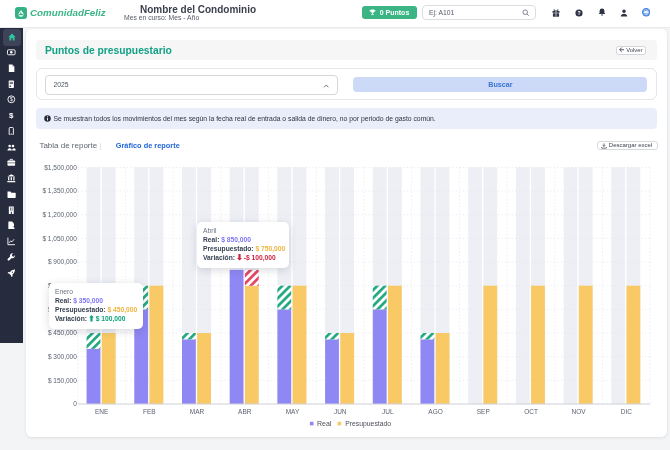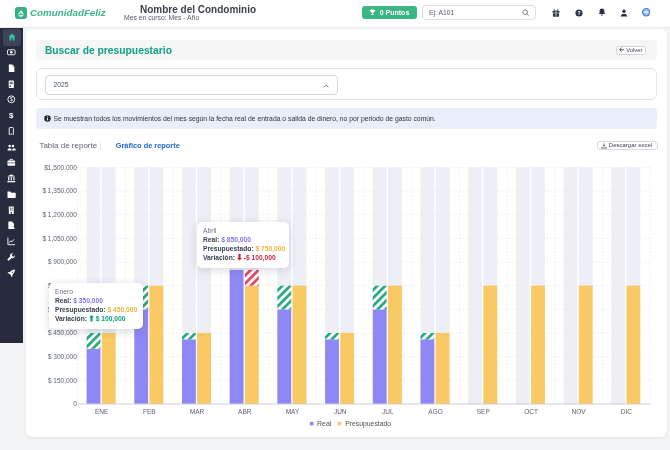--- a/index.html
+++ b/index.html
@@ -158,29 +158,30 @@
 <text x="542.6" y="255.5" font-size="6.5" fill="#5b6270" text-anchor="middle">NOV</text>
 <text x="590.4" y="255.5" font-size="6.5" fill="#5b6270" text-anchor="middle">DIC</text>
 <rect x="273.9" y="263.8" width="3.6" height="3.6" fill="#8f87f3"></rect>
 <text x="281.0" y="268.0" font-size="7" fill="#4b5058">Real</text>
 <rect x="301.6" y="263.8" width="3.6" height="3.6" fill="#f8c965"></rect>
 <text x="309.3" y="268.0" font-size="6.8" fill="#4b5058">Presupuestado</text>
 
 </svg>
 
 <div class="hdr">
-    <div class="hdrTxt">Buscar de presupuestario</div>
+    <div class="hdrTxt">Puntos de presupuestario</div>
   </div>
 <div class="volver"><svg width="5.5" height="5.5" viewBox="0 0 14 14" style="vertical-align:-0.8px;">
       <path d="M13 7H2.5M7 1.5L1.5 7 7 12.5" stroke="#3a3f4c" stroke-width="2.2" fill="none"></path>
     </svg> Volver</div>
 <div class="selWrap">
   <div class="sel">2025<svg style="position:absolute;right:8px;top:6.5px;" width="6.5" height="6.5" viewBox="0 0 14 14">
         <path d="M2.2 9.2L7 4.4l4.8 4.8" stroke="#4b5563" stroke-width="1.8" fill="none"></path>
       </svg></div>
+  <div class="buscar">Buscar</div>
 </div>
 <div class="banner">
     <svg style="position:absolute;left:7.5px;top:7px;" width="7" height="7" viewBox="0 0 14 14">
       <circle cx="7" cy="7" r="6.5" fill="#272b3e"></circle>
       <rect x="6.1" y="5.8" width="1.8" height="5" fill="#fff"></rect>
       <circle cx="7" cy="3.6" r="1.1" fill="#fff"></circle>
     </svg>
     <div class="bannerTxt">Se muestran todos los movimientos del mes según la fecha real de entrada o salida de dinero, no por periodo de gasto común.</div>
   </div>
 <div class="tabs">Tabla de reporte<span style="color:#d5d6da;"> | </span><span style="color:#1f66d6; font-weight:700; font-size:7.4px;padding-left:12px;">Gráfico de reporte</span></div>

